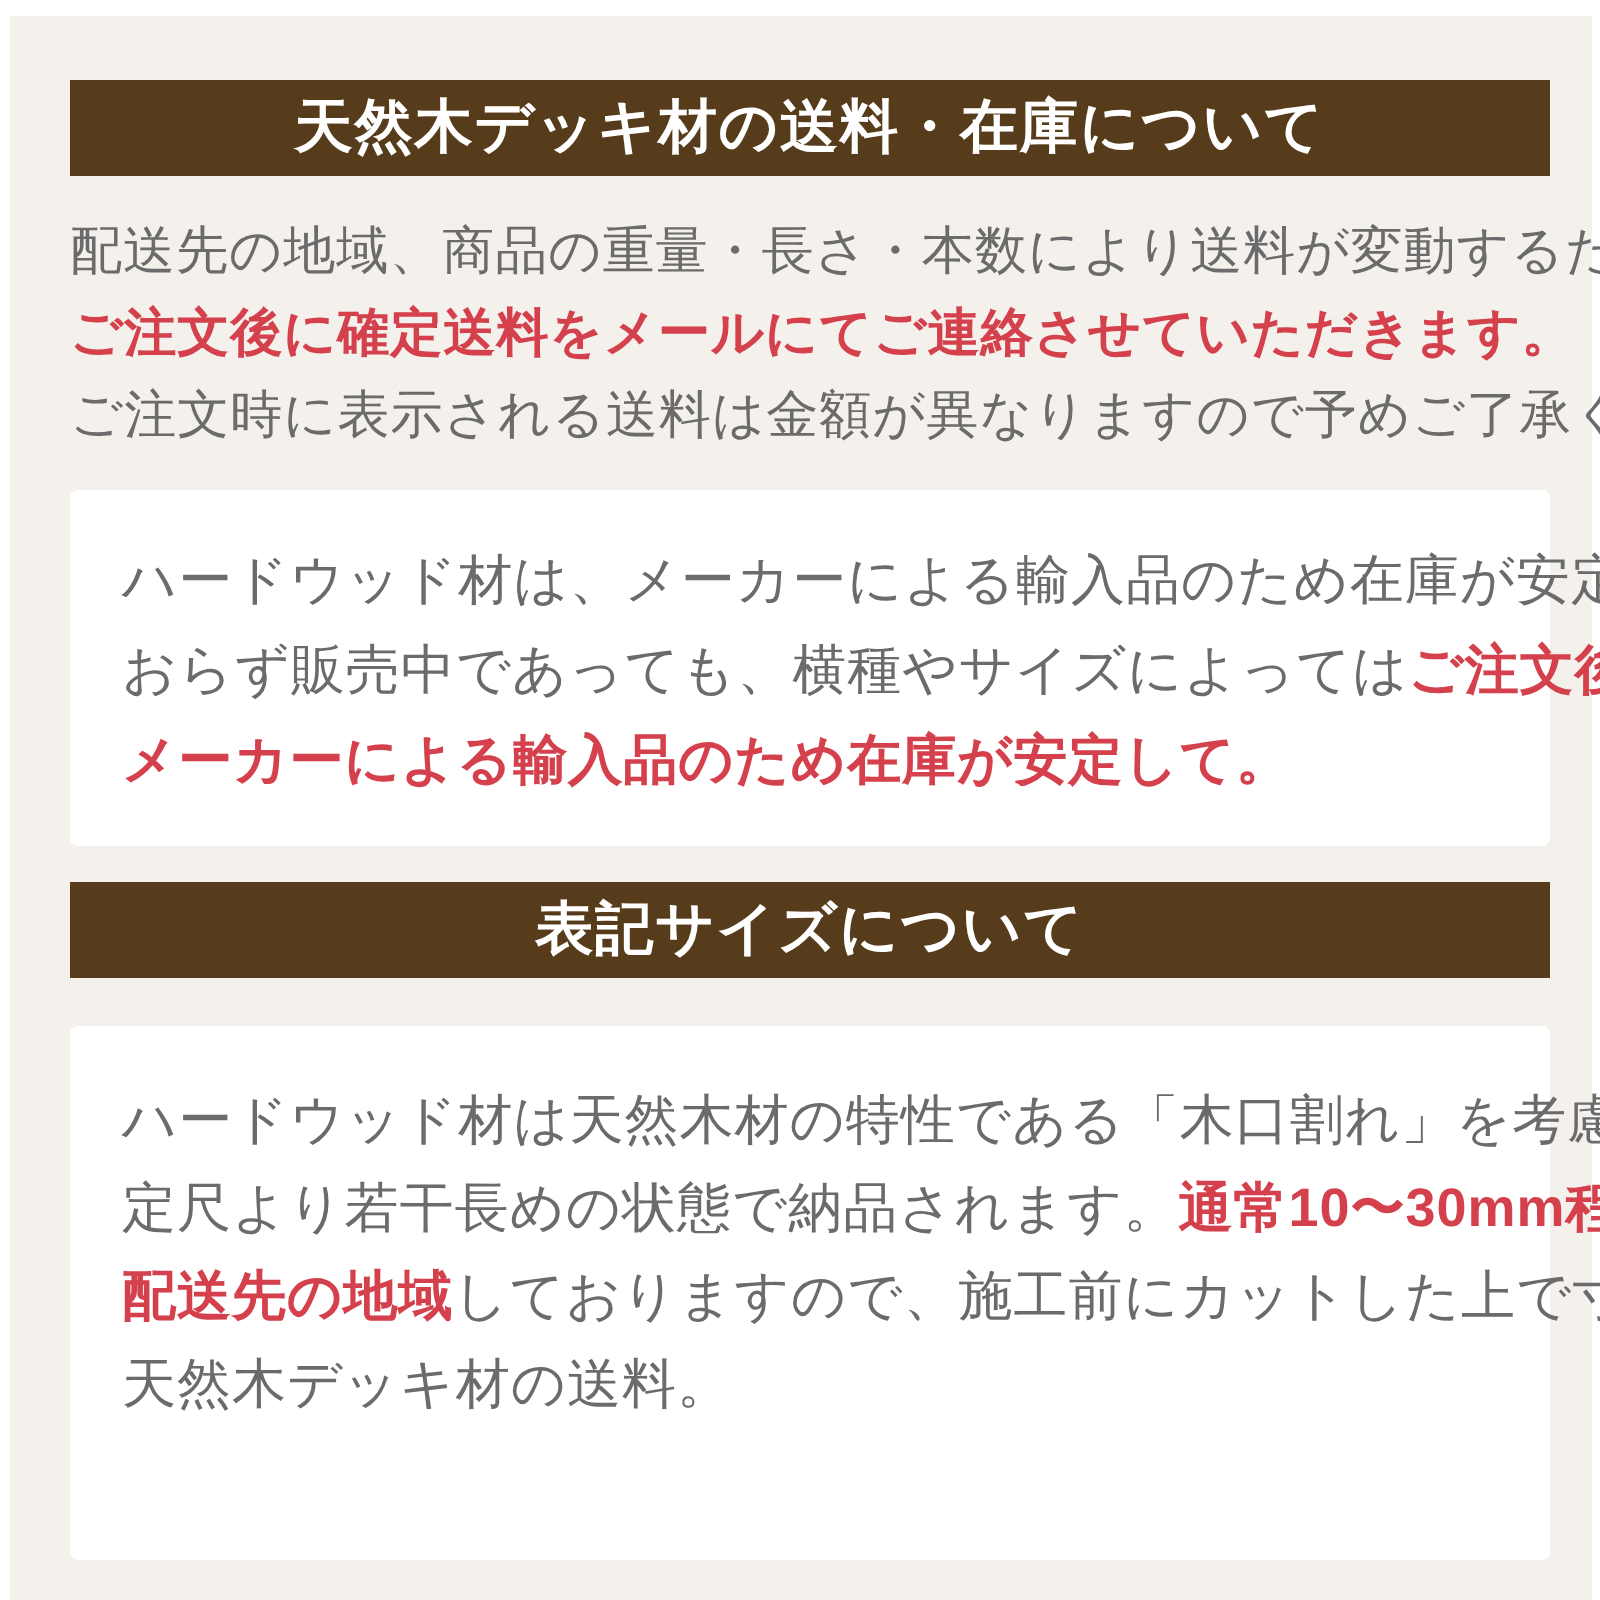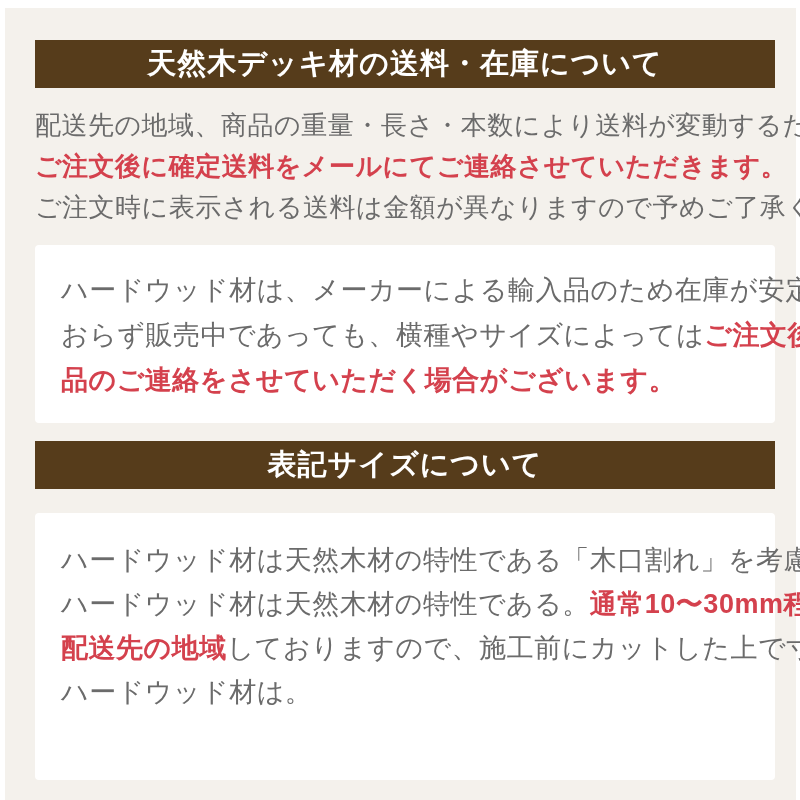--- a/index.html
+++ b/index.html
@@ -60,22 +60,22 @@
 
 <div class="page">
   <div class="panel">
 
     <div class="bar bar-shipping">
       <span>天然木デッキ材の送料・在庫について</span>
     </div>
 
     <div class="intro"><span>配送先の地域、商品の重量・長さ・本数により送料が変動するため</span><br><span class="seg-red seg-bold">ご注文後に確定送料をメールにてご連絡させていただきます。</span><br><span>ご注文時に表示される送料は金額が異なりますので予めご了承ください。</span></div>
 
-    <div class="note-box box-stock"><span>ハードウッド材は、メーカーによる輸入品のため在庫が安定して</span><br><span>おらず販売中であっても、横種やサイズによっては</span><span class="seg-red seg-bold">ご注文後に欠</span><br><span class="seg-red seg-bold">品のご連絡をさせていただく場合がございます。</span></div>
+    <div class="note-box box-stock"><span>ハードウッド材は、メーカーによる輸入品のため在庫が安定して</span><br><span>おらず販売中であっても、横種やサイズによっては</span><span class="seg-red seg-bold">ご注文後に欠</span><br><span class="seg-red seg-bold">メーカーによる輸入品のため在庫が安定して。</span></div>
 
     <div class="bar bar-size">
       <span>表記サイズについて</span>
     </div>
 
-    <div class="note-box box-size"><span>ハードウッド材は天然木材の特性である「木口割れ」を考慮し</span><br><span>ハードウッド材は天然木材の特性である。</span><span class="seg-red seg-bold">通常10〜30mm程度</span><br><span class="seg-red seg-bold">配送先の地域</span><span>しておりますので、施工前にカットした上で寸</span><br><span>ハードウッド材は。</span><br></div>
+    <div class="note-box box-size"><span>ハードウッド材は天然木材の特性である「木口割れ」を考慮し</span><br><span>定尺より若干長めの状態で納品されます。</span><span class="seg-red seg-bold">通常10〜30mm程度</span><br><span class="seg-red seg-bold">配送先の地域</span><span>しておりますので、施工前にカットした上で寸</span><br><span>天然木デッキ材の送料。</span><br></div>
 
   </div>
 </div>
 
 </body></html>

